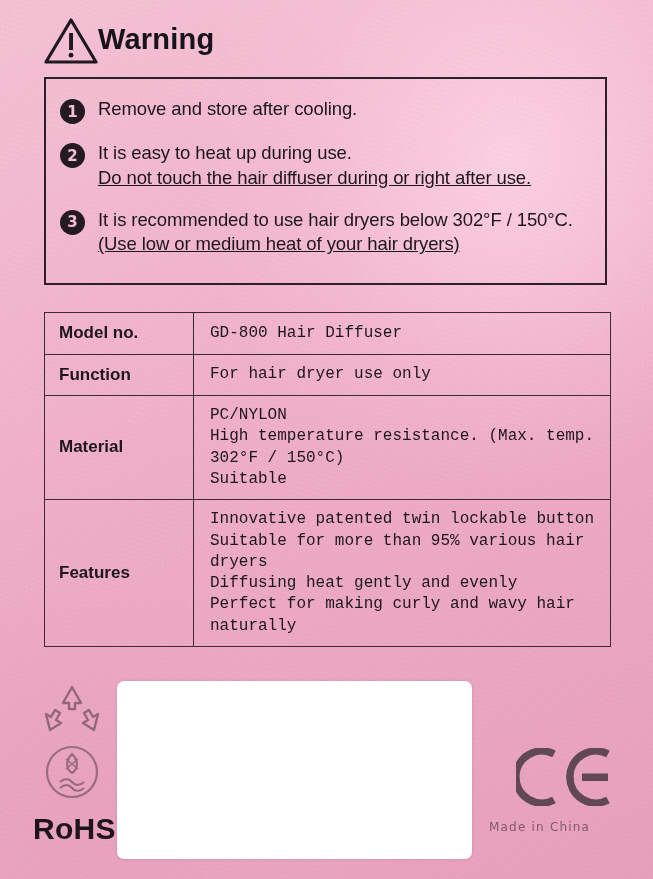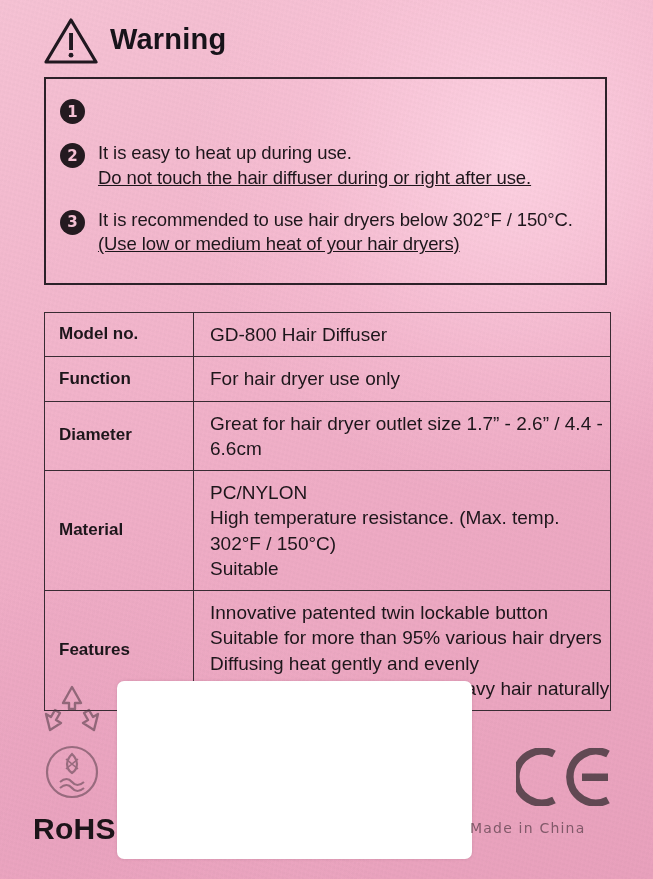--- a/index.html
+++ b/index.html
@@ -34,21 +34,20 @@
     opacity: 0.7;
   }
 
   
   .warning-head {
     position: absolute;
     left: 44px;
     top: 17px;
     display: flex;
     align-items: center;
-    gap: 12px;
   }
   .warn-tri {
     width: 54px;
     height: 48px;
     position: relative;
   }
   .warn-tri svg { display: block; }
   .warning-title {
     font-size: 29px;
     font-weight: 700;
@@ -117,22 +116,23 @@
     line-height: 1.33;
   }
   .spec-table td.key {
     width: 134px;
     font-weight: 700;
     font-size: 17px;
     padding-left: 14px;
   }
   .spec-table td.val {
     font-weight: 400;
-    font-size: 19px;
+    font-size: 16px;
     padding-left: 16px;
+    font-family: Liberation Mono, monospace;
   }
   .spec-table td.val .ln { display: block; }
 
   
   .recycle-icon {
     position: absolute;
     left: 40px;
     top: 682px;
     width: 64px;
     height: 56px;
@@ -168,23 +168,23 @@
   .ce-mark {
     position: absolute;
     left: 516px;
     top: 748px;
     width: 96px;
     height: 58px;
     opacity: 0.78;
   }
   .made-in {
     position: absolute;
-    left: 470px;
+    left: 489px;
     top: 820px;
-    font-size: 14px;
+    font-size: 12px;
     color: #6b4a58;
     letter-spacing: 1.2px;
     opacity: 0.82;
     font-family: "DejaVu Sans", sans-serif;
   }
 </style>
 </head>
 <body>
 
 <div class="page">
@@ -197,20 +197,23 @@
         <rect x="25.1" y="16" width="3.9" height="17" fill="#201820"></rect>
         <circle cx="27" cy="38.2" r="2.4" fill="#201820"></circle>
       </svg>
     </div>
     <div class="warning-title">Warning</div>
   </div>
 
   <div class="warn-box">
     <div class="warn-item">
       <div class="num-badge">1</div>
+      <div class="warn-text">
+        <span class="l1">Remove and store after cooling.</span>
+      </div>
     </div>
     <div class="warn-item">
       <div class="num-badge">2</div>
       <div class="warn-text">
         <span class="l1">It is easy to heat up during use.</span>
         <span class="l2">Do not touch the hair diffuser during or right after use.</span>
       </div>
     </div>
     <div class="warn-item">
       <div class="num-badge">3</div>
@@ -226,26 +229,20 @@
       <tr>
         <td class="key">Model no.</td>
         <td class="val">
           <span class="ln">GD-800 Hair Diffuser</span>
         </td>
       </tr>
       <tr>
         <td class="key">Function</td>
         <td class="val">
           <span class="ln">For hair dryer use only</span>
-        </td>
-      </tr>
-      <tr>
-        <td class="key">Diameter</td>
-        <td class="val">
-          <span class="ln">Great for hair dryer outlet size 1.7” - 2.6” / 4.4 - 6.6cm</span>
         </td>
       </tr>
       <tr>
         <td class="key">Material</td>
         <td class="val">
           <span class="ln">PC/NYLON</span>
           <span class="ln">High temperature resistance. (Max. temp. 302°F / 150°C)</span>
           <span class="ln">Suitable</span>
         </td>
       </tr>

